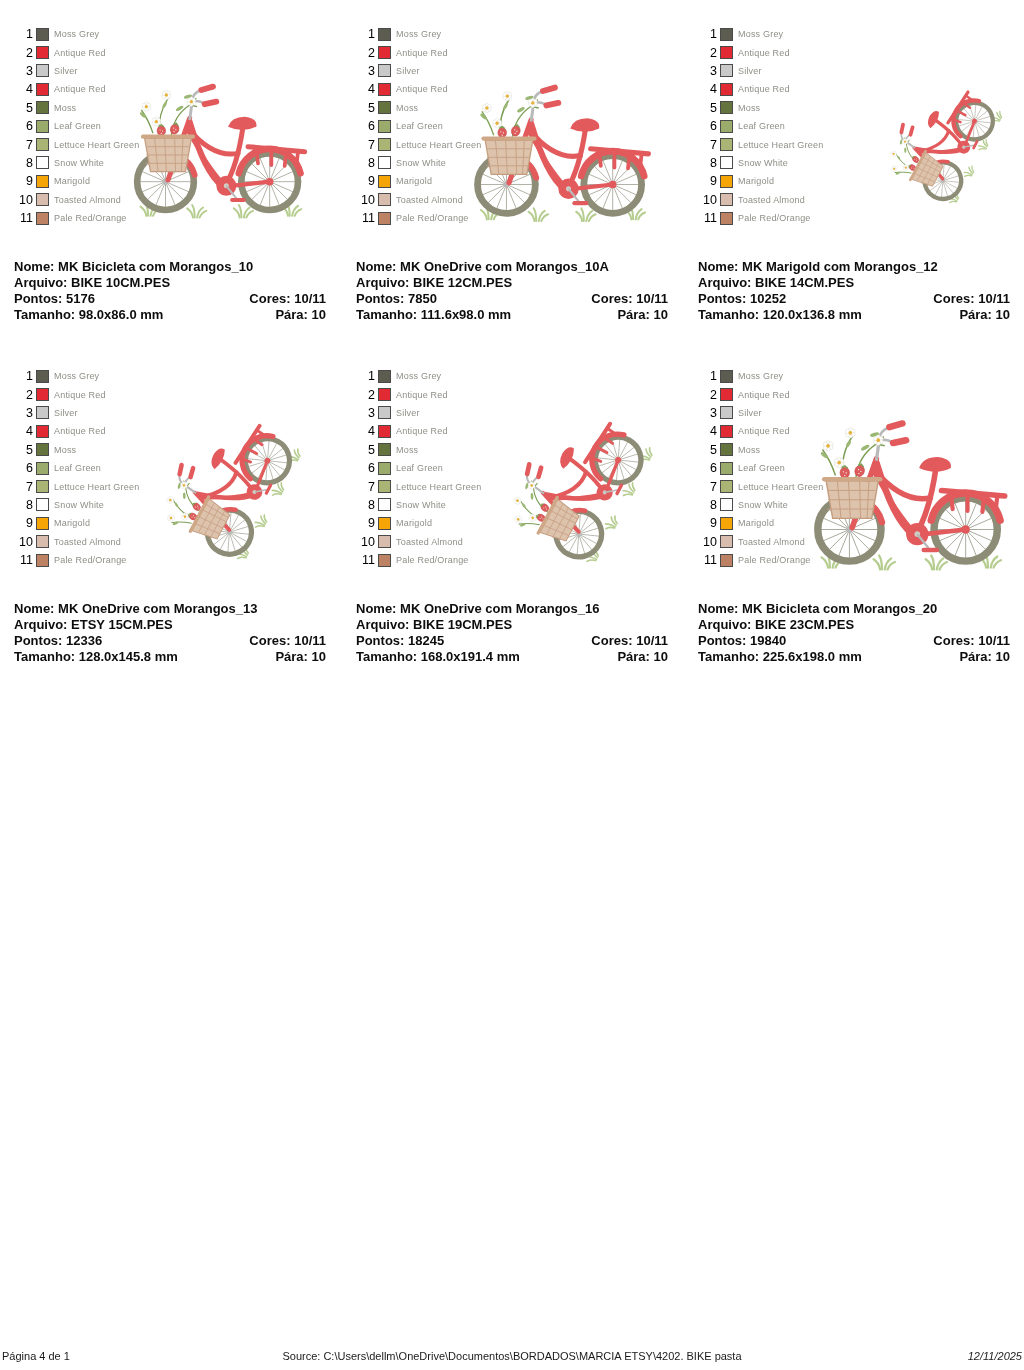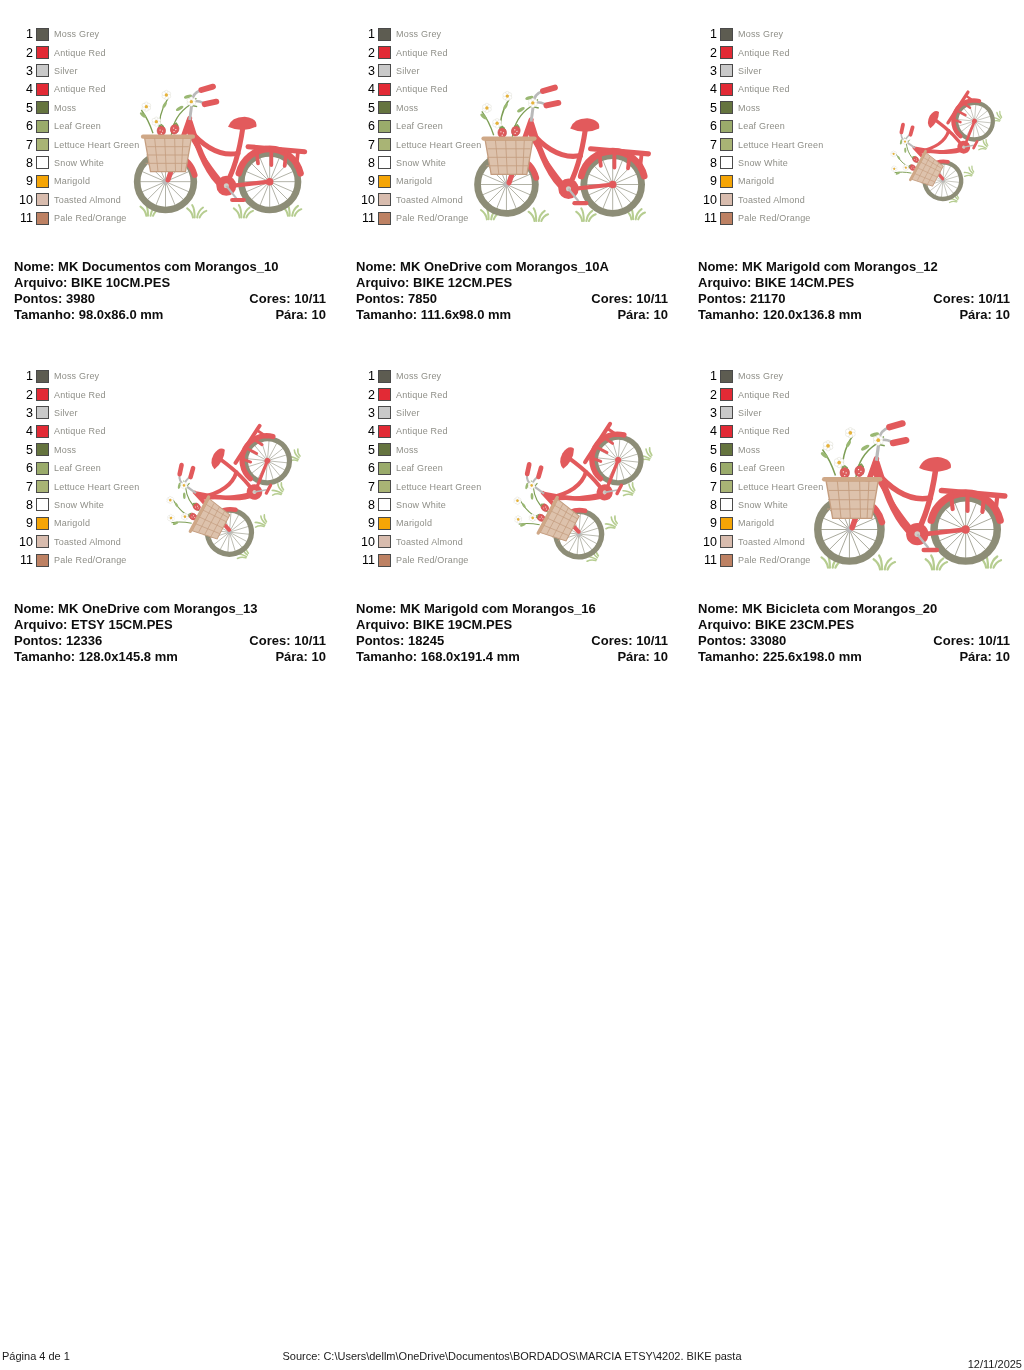--- a/index.html
+++ b/index.html
@@ -29,21 +29,21 @@
   .art.a5{left:114px;top:0;width:198px;height:230px;}
   .art.a6{left:98px;top:24px;width:224px;height:186px;}
 
   .info{position:absolute;left:0;top:235px;width:312px;font-weight:bold;font-size:13px;color:#0d0d0d;}
   .info .line{height:16px;line-height:16px;white-space:nowrap;overflow:hidden;}
   .info .split{display:flex;justify-content:space-between;}
 
   .footer{position:absolute;left:0;top:1350px;width:1024px;height:16px;font-size:11px;color:#1a1a1a;}
   .footer .fl{position:absolute;left:2px;top:0;}
   .footer .fc{position:absolute;left:0;top:0;width:100%;text-align:center;}
-  .footer .fr{position:absolute;right:2px;top:8px;}
+  .footer .fr{position:absolute;right:2px;top:0;font-style:italic;}
 </style>
 </head>
 <body>
 
 <svg width="0" height="0" style="position:absolute" aria-hidden="true">
   <defs>
     <g id="grass-tuft" stroke="#b6cd90" stroke-width="2.4" fill="none" stroke-linecap="round">
       <path d="M0,0 C-1,-6 -4,-9 -7,-11"></path>
       <path d="M2,0 C2,-8 1,-12 -1,-15"></path>
       <path d="M5,0 C6,-7 9,-10 12,-12"></path>
@@ -201,24 +201,24 @@
       <div class="color-row">
         <span class="color-num">11</span>
         <span class="color-swatch" style="background: rgb(189, 129, 99);"></span>
         <span class="color-label">Pale Red/Orange</span>
       </div>
     </div>
   <svg class="art a1" viewBox="0 0 240 200">
       <use href="#bike-design"></use>
     </svg>
   <div class="info">
-    <div class="line"><span>Nome:</span> <span>MK Documentos com Morangos_10</span></div>
+    <div class="line"><span>Nome:</span> <span>MK Bicicleta com Morangos_10</span></div>
     <div class="line"><span>Arquivo:</span> <span>BIKE 10CM.PES</span></div>
     <div class="line split">
-      <span><span>Pontos:</span> <span>3980</span></span>
+      <span><span>Pontos:</span> <span>5176</span></span>
       <span><span>Cores:</span> <span>10/11</span></span>
     </div>
     <div class="line split">
       <span><span>Tamanho:</span> <span>98.0x86.0 mm</span></span>
       <span><span>Pára:</span> <span>10</span></span>
     </div>
   </div>
 </section>
 
 <section class="card c2">
@@ -354,21 +354,21 @@
         <span class="color-label">Pale Red/Orange</span>
       </div>
     </div>
   <svg class="art a3" viewBox="0 0 200 240">
     <use href="#bike-design" transform="translate(100,120) scale(0.7) rotate(-62) translate(-120,-100)"></use>
   </svg>
   <div class="info">
     <div class="line"><span>Nome:</span> <span>MK Marigold com Morangos_12</span></div>
     <div class="line"><span>Arquivo:</span> <span>BIKE 14CM.PES</span></div>
     <div class="line split">
-      <span><span>Pontos:</span> <span>21170</span></span>
+      <span><span>Pontos:</span> <span>10252</span></span>
       <span><span>Cores:</span> <span>10/11</span></span>
     </div>
     <div class="line split">
       <span><span>Tamanho:</span> <span>120.0x136.8 mm</span></span>
       <span><span>Pára:</span> <span>10</span></span>
     </div>
   </div>
 </section>
 
 <section class="card c4">
@@ -501,21 +501,21 @@
       <div class="color-row">
         <span class="color-num">11</span>
         <span class="color-swatch" style="background: rgb(189, 129, 99);"></span>
         <span class="color-label">Pale Red/Orange</span>
       </div>
     </div>
   <svg class="art a5" viewBox="0 0 200 240">
     <use href="#bike-design" transform="translate(100,120) scale(0.7) rotate(-62) translate(-120,-100)"></use>
   </svg>
   <div class="info">
-    <div class="line"><span>Nome:</span> <span>MK Marigold com Morangos_16</span></div>
+    <div class="line"><span>Nome:</span> <span>MK OneDrive com Morangos_16</span></div>
     <div class="line"><span>Arquivo:</span> <span>BIKE 19CM.PES</span></div>
     <div class="line split">
       <span><span>Pontos:</span> <span>18245</span></span>
       <span><span>Cores:</span> <span>10/11</span></span>
     </div>
     <div class="line split">
       <span><span>Tamanho:</span> <span>168.0x191.4 mm</span></span>
       <span><span>Pára:</span> <span>10</span></span>
     </div>
   </div>
@@ -579,21 +579,21 @@
         <span class="color-label">Pale Red/Orange</span>
       </div>
     </div>
   <svg class="art a6" viewBox="0 0 240 200">
       <use href="#bike-design"></use>
     </svg>
   <div class="info">
     <div class="line"><span>Nome:</span> <span>MK Bicicleta com Morangos_20</span></div>
     <div class="line"><span>Arquivo:</span> <span>BIKE 23CM.PES</span></div>
     <div class="line split">
-      <span><span>Pontos:</span> <span>33080</span></span>
+      <span><span>Pontos:</span> <span>19840</span></span>
       <span><span>Cores:</span> <span>10/11</span></span>
     </div>
     <div class="line split">
       <span><span>Tamanho:</span> <span>225.6x198.0 mm</span></span>
       <span><span>Pára:</span> <span>10</span></span>
     </div>
   </div>
 </section>
 
 <div class="footer">

